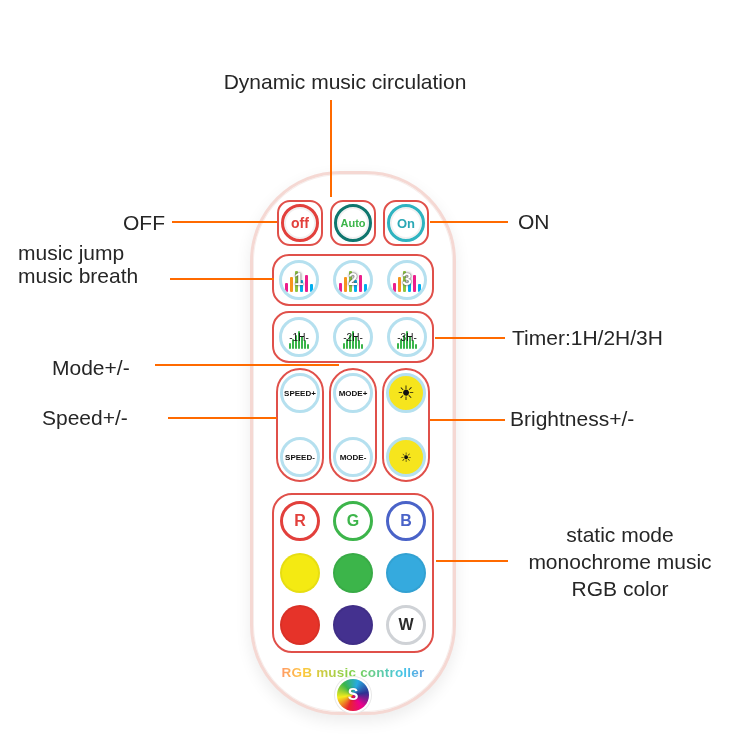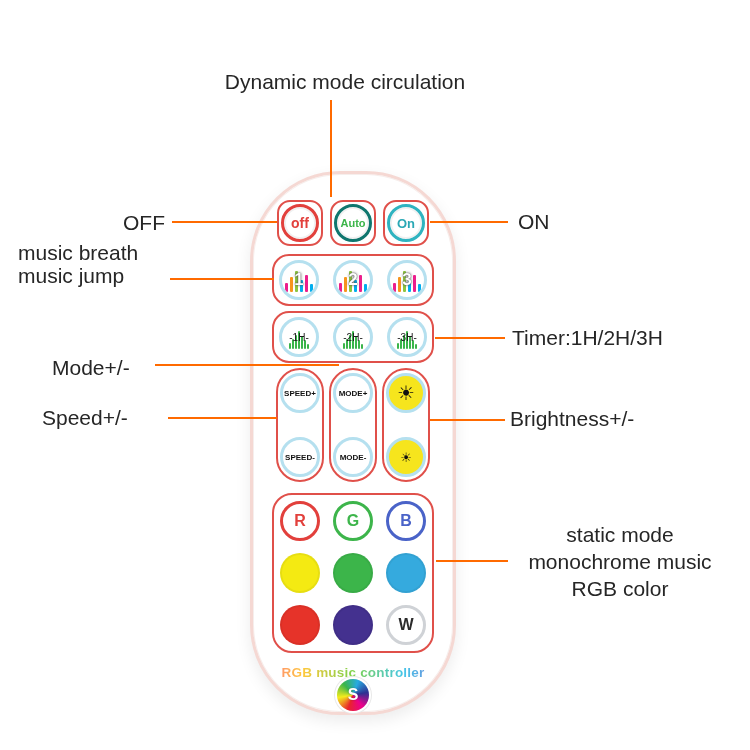--- a/index.html
+++ b/index.html
@@ -279,25 +279,25 @@
   <div class="cline l-dyn"></div>
   <div class="cline l-off"></div>
   <div class="cline l-music"></div>
   <div class="cline l-mode"></div>
   <div class="cline l-speed"></div>
   <div class="cline l-on"></div>
   <div class="cline l-timer"></div>
   <div class="cline l-bright"></div>
   <div class="cline l-static"></div>
 
-  <div class="lbl top-lbl">Dynamic mode circulation</div>
+  <div class="lbl top-lbl">Dynamic music circulation</div>
   <div class="lbl off-lbl">OFF</div>
   <div class="lbl lbl-block music-lbl">
+    <span>music jump</span>
     <span>music breath</span>
-    <span>music jump</span>
   </div>
   <div class="lbl mode-lbl">Mode+/-</div>
   <div class="lbl speed-lbl">Speed+/-</div>
   <div class="lbl on-lbl">ON</div>
   <div class="lbl timer-lbl">Timer:1H/2H/3H</div>
   <div class="lbl bright-lbl">Brightness+/-</div>
   <div class="lbl lbl-block static-lbl">
     <span>static mode</span>
     <span>monochrome music</span>
     <span>RGB color</span>

